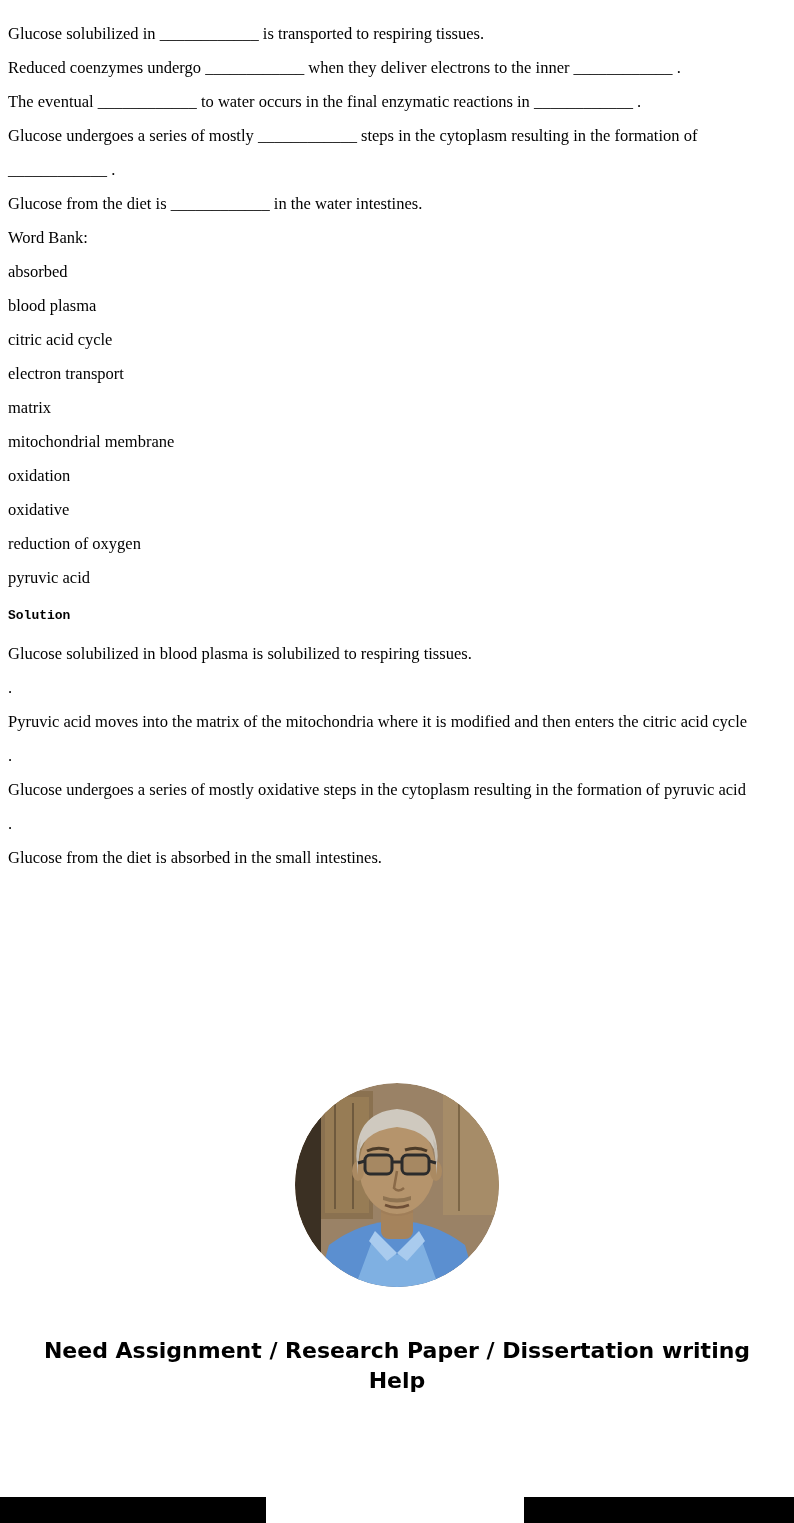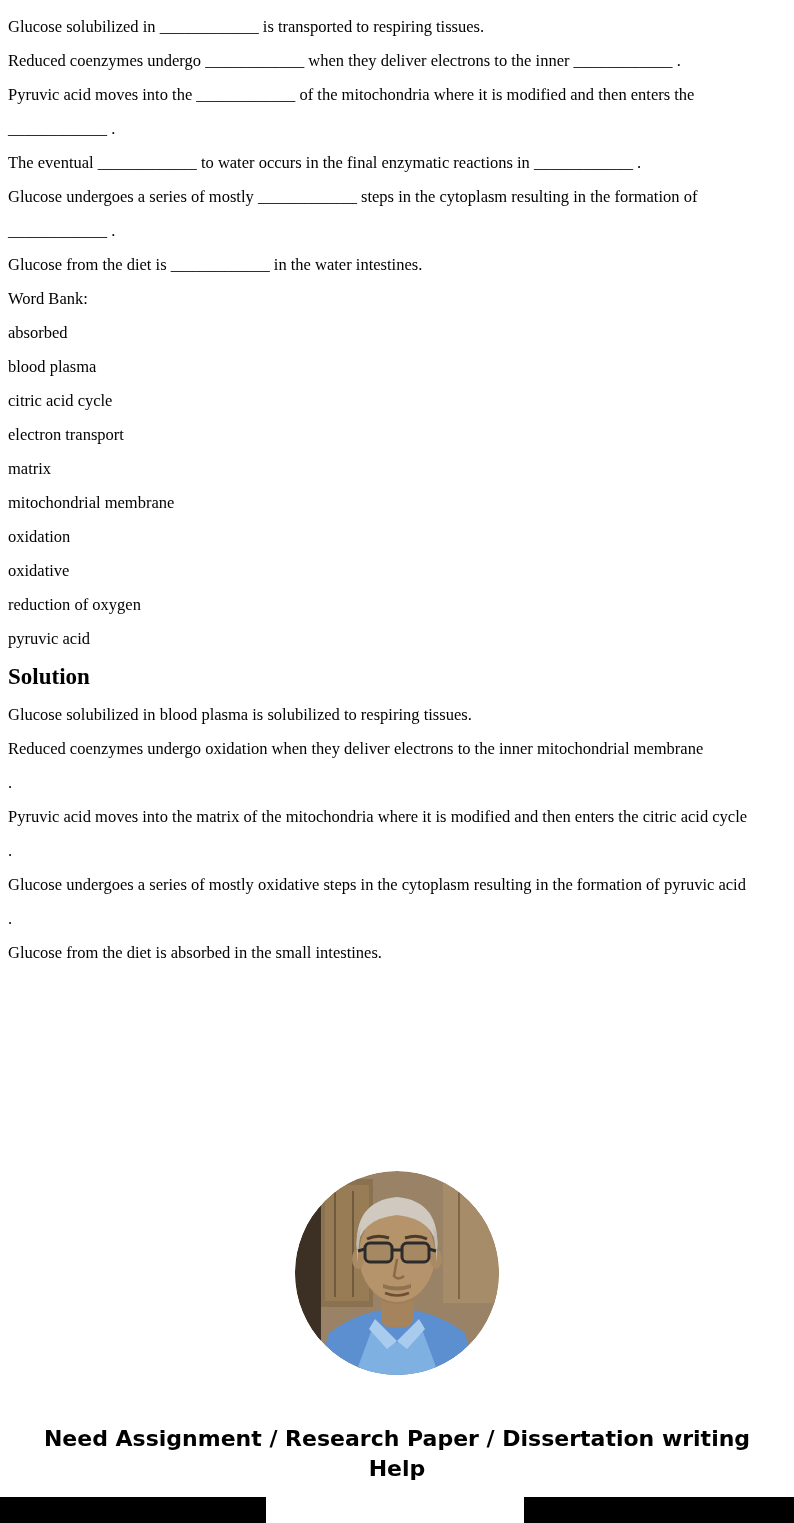--- a/index.html
+++ b/index.html
@@ -7,32 +7,32 @@
   body {
     width: 794px;
     height: 1523px;
     background: #ffffff;
     color: #000000;
     font-family: "Liberation Serif", serif;
     font-size: 16.5px;
     position: relative;
     overflow: hidden;
   }
-  .content { padding: 10px 8px; }
+  .content { padding: 17px 8px; }
   .line {
     margin: 0;
     line-height: 34px;
     white-space: pre-wrap;
   }
   .solution-heading {
     margin: 0;
-    font-size: 23px;
+    font-size: 13px;
     font-weight: bold;
     line-height: 42px;
-    font-family: Liberation Serif, serif;
+    font-family: Liberation Mono, monospace;
   }
   .avatar-wrap {
     margin-top: 191px;
     display: flex;
     justify-content: center;
   }
   .avatar-circle {
     width: 204px;
     height: 204px;
     border-radius: 50%;
@@ -59,21 +59,20 @@
   .bottom-bar.right { left: 524px; width: 270px; }
 </style>
 </head>
 <body>
 
 <div class="content">
 
   <section>
     <p class="line">Glucose solubilized in ____________ is transported to respiring tissues.</p>
     <p class="line">Reduced coenzymes undergo ____________ when they deliver electrons to the inner ____________ .</p>
-    <p class="line">Pyruvic acid moves into the ____________ of the mitochondria where it is modified and then enters the ____________ .</p>
     <p class="line">The eventual ____________ to water occurs in the final enzymatic reactions in ____________ .</p>
     <p class="line">Glucose undergoes a series of mostly ____________ steps in the cytoplasm resulting in the formation of ____________ .</p>
     <p class="line">Glucose from the diet is ____________ in the water intestines.</p>
   </section>
 
   <section>
     <p class="line">Word Bank:</p>
     <p class="line">absorbed</p>
     <p class="line">blood plasma</p>
     <p class="line">citric acid cycle</p>
@@ -83,21 +82,20 @@
     <p class="line">oxidation</p>
     <p class="line">oxidative</p>
     <p class="line">reduction of oxygen</p>
     <p class="line">pyruvic acid</p>
   </section>
 
   <h2 class="solution-heading">Solution</h2>
 
   <section>
     <p class="line">Glucose solubilized in blood plasma is solubilized to respiring tissues.</p>
-    <p class="line">Reduced coenzymes undergo oxidation when they deliver electrons to the inner mitochondrial membrane</p>
     <p class="line">.</p>
     <p class="line">Pyruvic acid moves into the matrix of the mitochondria where it is modified and then enters the citric acid cycle</p>
     <p class="line">.</p>
     <p class="line">Glucose undergoes a series of mostly oxidative steps in the cytoplasm resulting in the formation of pyruvic acid</p>
     <p class="line">.</p>
     <p class="line">Glucose from the diet is absorbed in the small intestines.</p>
   </section>
 
 </div>
 

